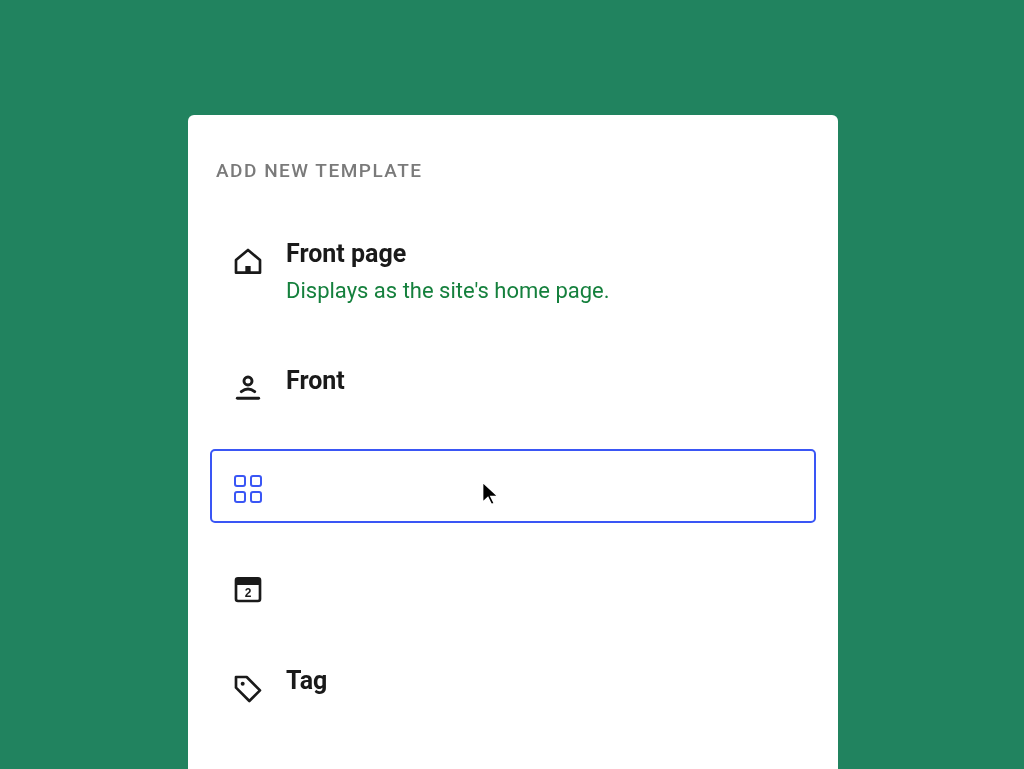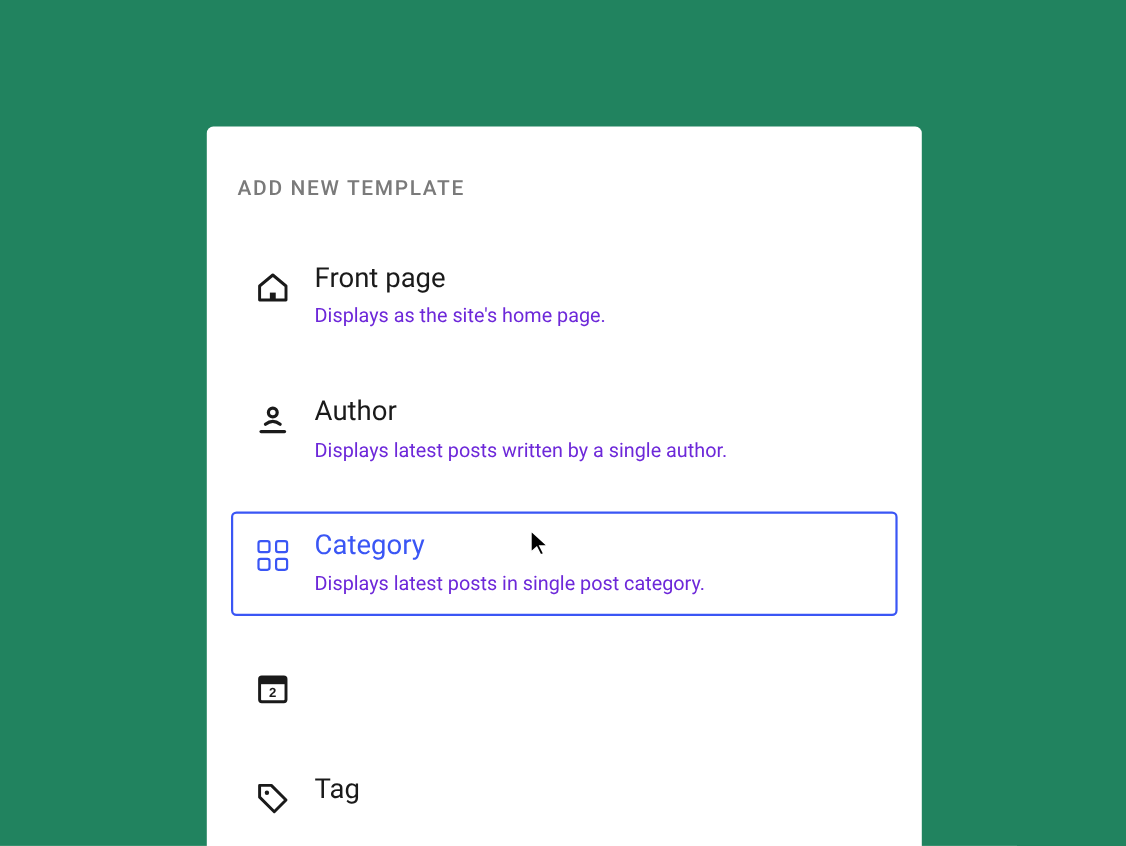--- a/index.html
+++ b/index.html
@@ -53,28 +53,28 @@
       align-items: center;
       justify-content: center;
       flex-shrink: 0;
       margin-top: 6px;
     }
     .template-text {
       flex: 1;
     }
     .template-title {
       font-size: 25px;
-      font-weight: 400;
+      font-weight: 700;
       color: #1a1a1a;
       line-height: 1.25;
       margin-bottom: 6px;
     }
     .template-desc {
-      font-size: 18px;
-      color: #6d28d9;
+      font-size: 22px;
+      color: #15803d;
       line-height: 1.45;
     }
     svg { display: block; }
     .cursor {
       position: absolute;
       left: 480px;
       top: 480px;
       pointer-events: none;
       z-index: 10;
     }
@@ -113,37 +113,32 @@
 
   <div class="template-item">
     <div class="icon-wrap">
       <svg width="32" height="32" viewBox="0 0 24 24" fill="none" stroke="#1a1a1a" stroke-width="2.2" stroke-linecap="round">
         <circle cx="12" cy="6" r="3"></circle>
         <path d="M7 14 Q12 10 17 14"></path>
         <line x1="4" y1="19" x2="20" y2="19"></line>
       </svg>
     </div>
     <div class="template-text">
-      <div class="template-title">Author</div>
-      <div class="template-desc">Displays latest posts written by a single author.</div>
+      <div class="template-title">Front</div>
     </div>
   </div>
 
   <div class="template-item selected">
     <div class="icon-wrap">
       <div class="category-icon-sq">
         <span></span>
           <span></span>
           <span></span>
           <span></span>
       </div>
-    </div>
-    <div class="template-text">
-      <div class="template-title">Category</div>
-      <div class="template-desc">Displays latest posts in single post category.</div>
     </div>
   </div>
 
   <div class="template-item">
     <div class="icon-wrap">
       <svg width="32" height="32" viewBox="0 0 24 24" fill="none">
         <rect x="3" y="4" width="18" height="17" rx="1.5" stroke="#1a1a1a" stroke-width="2"></rect>
         <rect x="3" y="4" width="18" height="5" fill="#1a1a1a"></rect>
         <text x="12" y="18" font-size="9" font-family="sans-serif" fill="#1a1a1a" text-anchor="middle" font-weight="600">2</text>
       </svg>

